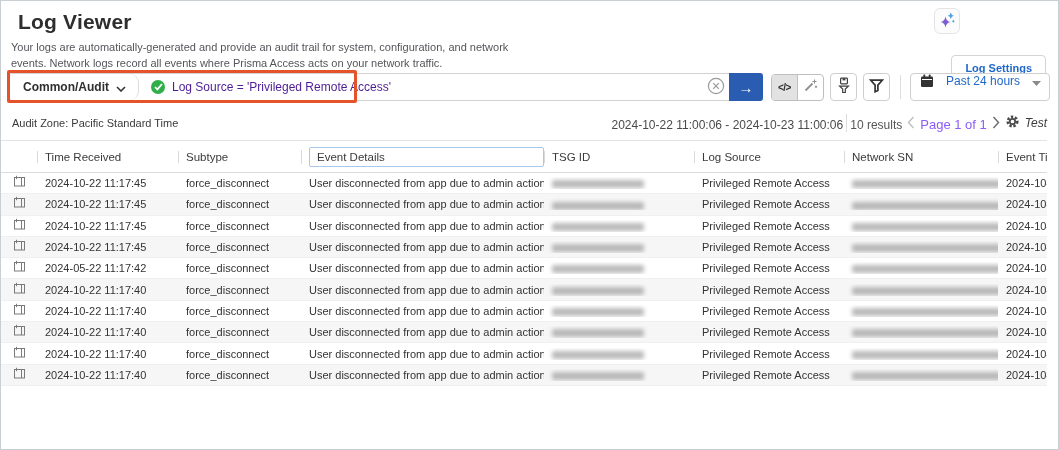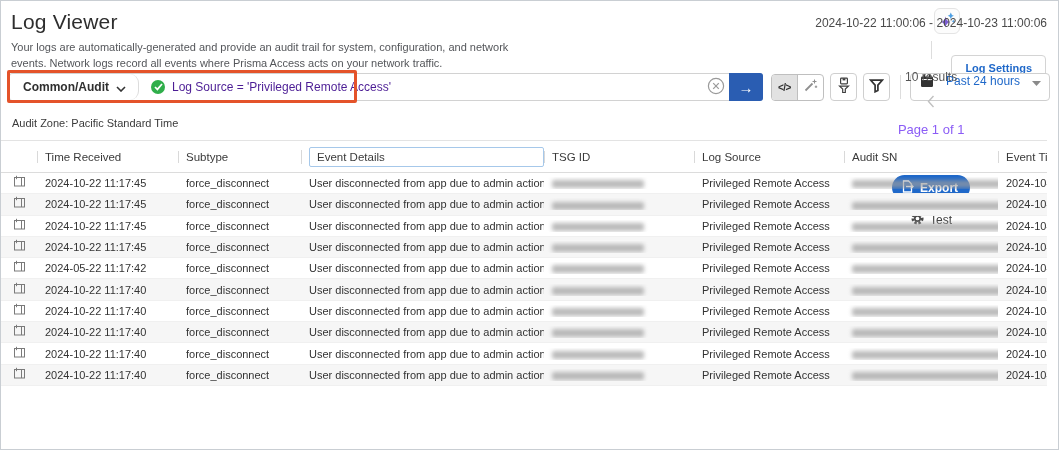--- a/index.html
+++ b/index.html
@@ -4,21 +4,21 @@
 <style>
   * { margin:0; padding:0; box-sizing:border-box; }
   body { background:#e8eaed; font-family:"Liberation Sans","DejaVu Sans",sans-serif; }
   .screen {
     position:relative; width:1059px; height:450px; background:#fff;
     border:1px solid #c9ced3; overflow:hidden; color:#333;
   }
 
   
   .hdr { position:absolute; top:9px; left:10px; }
-  .hdr-title { font-size:21px; font-weight:400; color:#2e2e2e; letter-spacing:.2px; }
+  .hdr-title { font-size:21px; font-weight:700; color:#2e2e2e; letter-spacing:.2px;margin-left:7px; }
   .hdr-desc { margin-top:6px; width:505px; font-size:11px; line-height:1.45; color:#54565a; }
   .copilot-btn {
     position:absolute; top:7px; right:98px; width:26px; height:26px;
     border:1px solid #e4e4e4; border-radius:6px; background:#fcfcfc;
     display:flex; align-items:center; justify-content:center; cursor:pointer;
   }
   .log-settings-btn {
     position:absolute; top:54px; right:12px; height:25px; padding:0 13px;
     background:#fff; border:1px solid #d4d4d4; border-radius:4px;
     font-size:11px; font-weight:700; color:#1f68c9; cursor:pointer;
@@ -58,31 +58,31 @@
   }
   .date-label { font-size:12px; color:#1f68c9; flex:1; text-align:left; white-space:nowrap; }
   .annotation-box {
     position:absolute; left:-2px; top:-3px; width:350px; height:33px;
     border:3px solid #e4532a; border-radius:2px; pointer-events:none; z-index:5;
   }
 
   
   .status-row { position:absolute; top:104px; left:0; right:0; height:35px; display:flex; align-items:center; padding:0 11px; }
   .tz-label { font-size:11px; color:#3a3a3a; }
-  .status-right { margin-left:auto; display:flex; align-items:center; gap:11px;flex-direction:column; }
+  .status-right { margin-left:auto; display:flex; align-items:flex-end; gap:3px; }
   .range-text { font-size:12px; color:#4a4a4a; }
   .s-div { width:1px; height:18px; background:#ddd; }
   .results-text { font-size:12px; color:#555; }
   .pg-btn { background:none; border:none; display:flex; align-items:center; cursor:pointer; padding:0 2px; }
   .page-text { font-size:13px; color:#8b5cf6; }
   .export-btn {
     height:25px; padding:0 12px 0 9px; background:#1f68c9; border:none; border-radius:13px;
     color:#fff; font-size:12px; font-weight:700; display:flex; align-items:center; gap:6px; cursor:pointer;
   }
-  .test-btn { display:flex; align-items:center; gap:5px; background:none; border:none; cursor:pointer; }
+  .test-btn { display:flex; align-items:center; gap:5px; background:none; border:none; cursor:pointer;font-style:italic; }
   .test-label { font-size:12px; color:#3c3c3c; }
 
   
   .log-table { position:absolute; top:139px; left:0; right:11px; }
   .t-header, .t-row {
     display:grid;
     grid-template-columns:36px 141px 123px 243px 150px 150px 154px minmax(0,1fr);
     align-items:center;
   }
   .t-header { height:33px; border-top:1px solid #e3e3e3; border-bottom:1px solid #dcdcdc; background:#fff; }
@@ -225,30 +225,20 @@
         </span>
       </button>
       <span class="page-text">Page 1 of 1</span>
       <button class="pg-btn">
         <span>
           <svg width="8" height="13" viewBox="0 0 8 13">
               <polyline points="1.5,1 6.5,6.5 1.5,12" fill="none" stroke="#6a6a6a" stroke-width="1.4"></polyline>
             </svg>
         </span>
       </button>
-      <button class="export-btn">
-        <span>
-          <svg width="13" height="13" viewBox="0 0 13 13">
-            <path d="M2.5 1 h5 l3 3 v8 h-8 z" fill="none" stroke="#fff" stroke-width="1.3"></path>
-            <line x1="5" y1="6.5" x2="12" y2="6.5" stroke="#fff" stroke-width="1.4"></line>
-            <polyline points="9.8,4.5 12,6.5 9.8,8.5" fill="none" stroke="#fff" stroke-width="1.4"></polyline>
-          </svg>
-        </span>
-        <span>Export</span>
-      </button>
       <button class="test-btn">
         <span>
           <svg width="15" height="15" viewBox="0 0 15 15">
             <circle cx="7.5" cy="7.5" r="4.7" fill="none" stroke="#4a4a4a" stroke-width="2.7" stroke-dasharray="2.3 1.7"></circle>
             <circle cx="7.5" cy="7.5" r="2.7" fill="none" stroke="#4a4a4a" stroke-width="1.7"></circle>
           </svg>
         </span>
         <span class="test-label">Test</span>
       </button>
     </div>
@@ -257,21 +247,21 @@
   <div class="log-table">
     <div class="t-header">
       <div class="th"></div>
       <div class="th tick">Time Received</div>
       <div class="th tick">Subtype</div>
       <div class="th tick">
         <span class="th-focus">Event Details</span>
       </div>
       <div class="th tick">TSG ID</div>
       <div class="th tick">Log Source</div>
-      <div class="th tick">Audit SN</div>
+      <div class="th tick">Network SN</div>
       <div class="th tick">Event Time</div>
     </div>
     <div id="table-body">
         <div class="t-row">
     <div class="td icon-cell">
       <button class="row-detail-btn">
         <span>
           <svg width="13" height="13" viewBox="0 0 13 13">
             <rect x="1.5" y="2.5" width="10" height="8.5" fill="none" stroke="#7a7a7a" stroke-width="1"></rect>
             <line x1="8.5" y1="2.5" x2="8.5" y2="11" stroke="#7a7a7a" stroke-width="1"></line>

